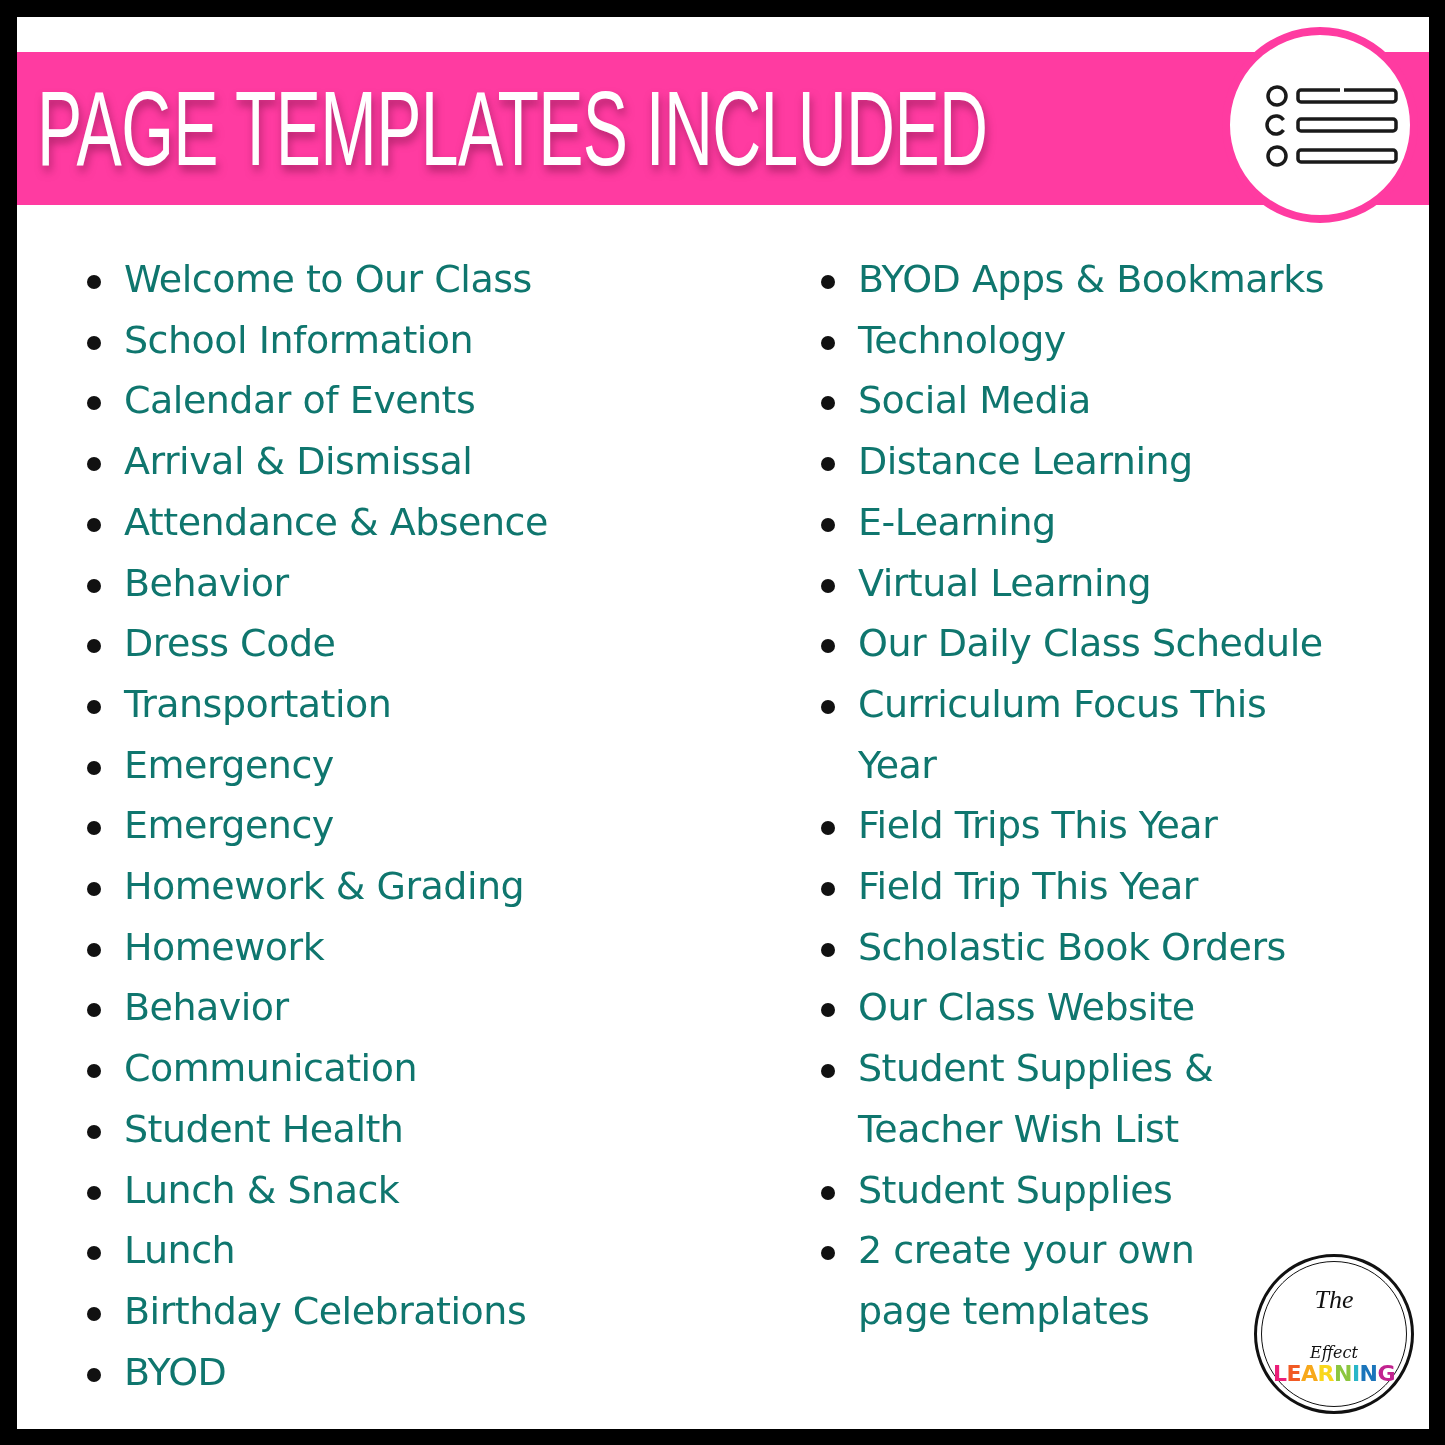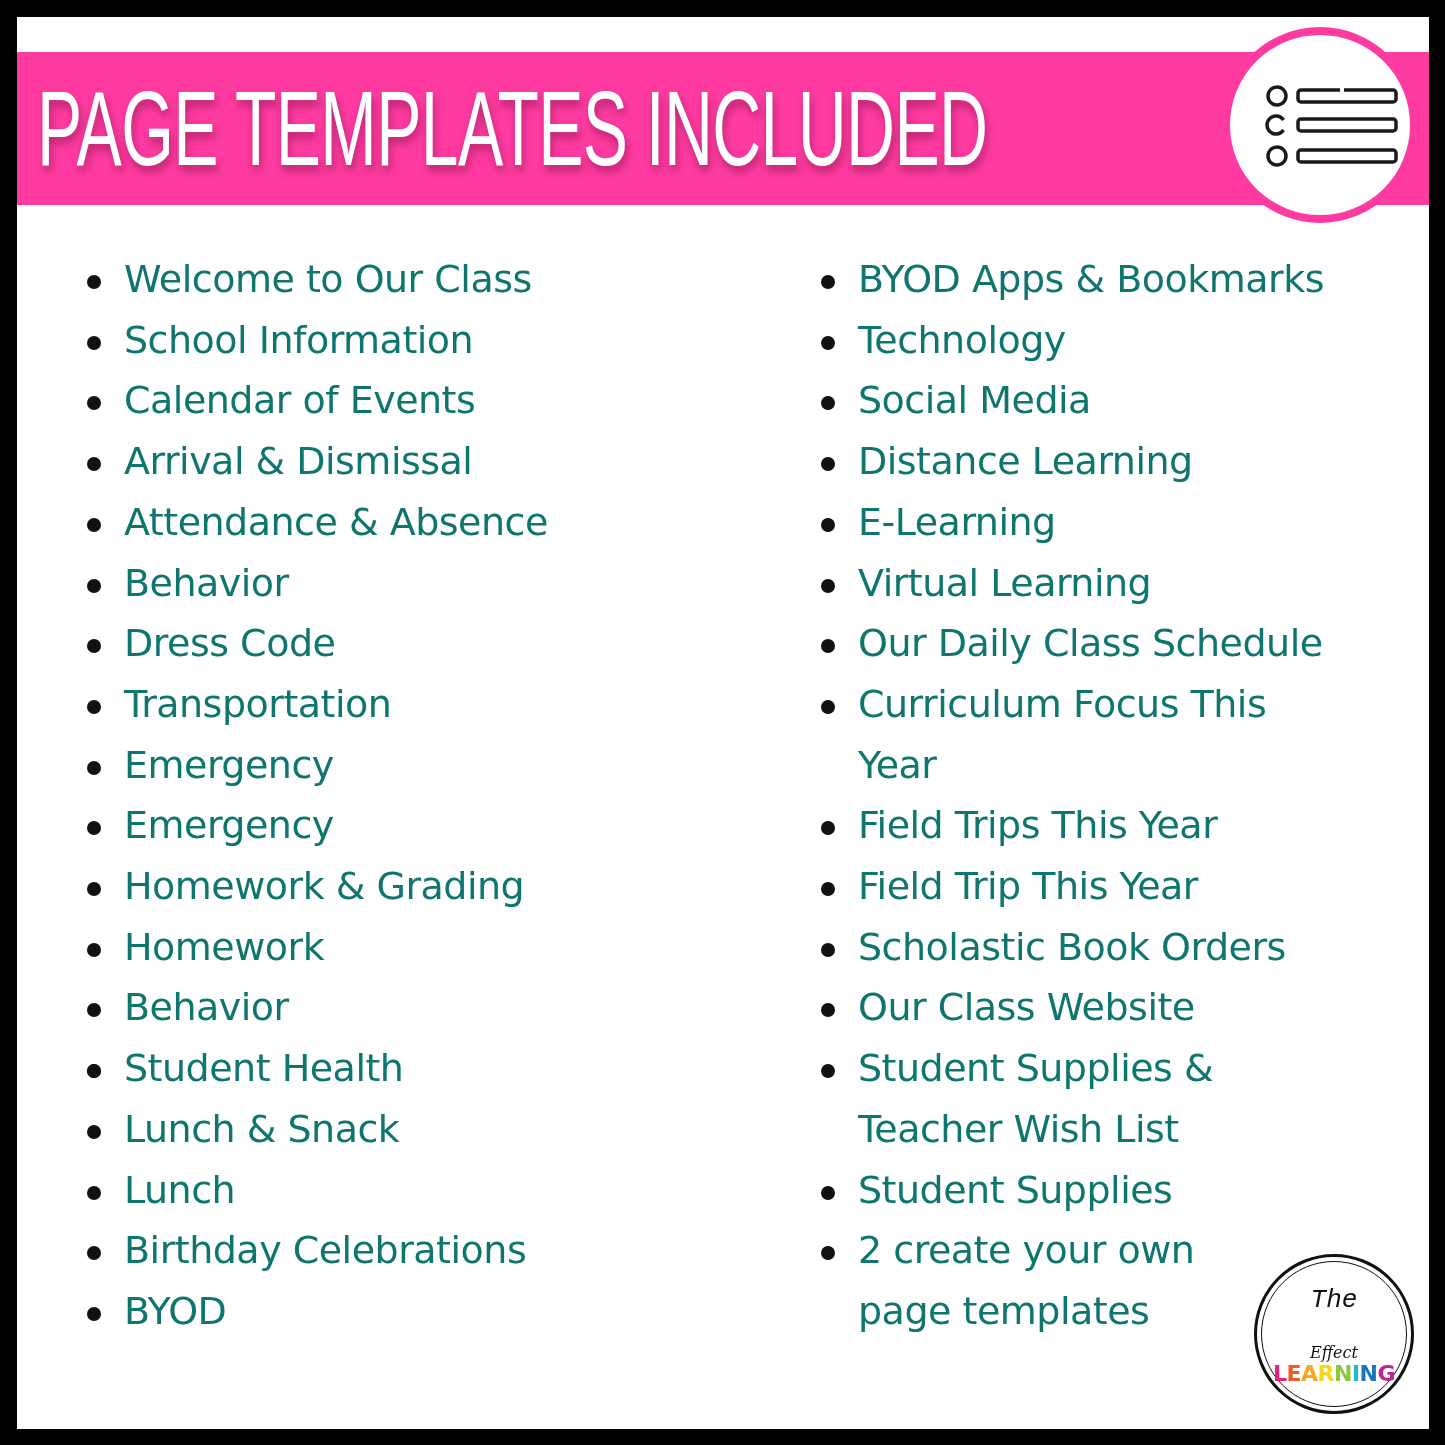--- a/index.html
+++ b/index.html
@@ -85,21 +85,21 @@
   }
   .logo-inner {
     position: absolute;
     left: 4px; top: 4px; right: 4px; bottom: 4px;
     border-radius: 50%;
     border: 1.5px solid #111111;
   }
   .logo-the {
     position: absolute; left: 0; right: 0; top: 28px;
     text-align: center;
-    font-family: Liberation Mono, monospace;
+    font-family: Liberation Serif, serif;
     font-style: italic;
     font-size: 26px;
     color: #111;
   }
   .logo-learning {
     position: absolute; left: 0; right: 0; top: 60px;
     text-align: center;
     font-family: "DejaVu Sans", sans-serif;
     font-weight: bold;
     font-size: 22px;
@@ -143,21 +143,21 @@
       <li class="item"><span class="bullet"></span><span>Arrival &amp; Dismissal</span></li>
       <li class="item"><span class="bullet"></span><span>Attendance &amp; Absence</span></li>
       <li class="item"><span class="bullet"></span><span>Behavior</span></li>
       <li class="item"><span class="bullet"></span><span>Dress Code</span></li>
       <li class="item"><span class="bullet"></span><span>Transportation</span></li>
       <li class="item"><span class="bullet"></span><span>Emergency</span></li>
       <li class="item"><span class="bullet"></span><span>Emergency</span></li>
       <li class="item"><span class="bullet"></span><span>Homework &amp; Grading</span></li>
       <li class="item"><span class="bullet"></span><span>Homework</span></li>
       <li class="item"><span class="bullet"></span><span>Behavior</span></li>
-      <li class="item"><span class="bullet"></span></li>
+      <li class="item"><span class="bullet"></span><span>Communication</span></li>
       <li class="item"><span class="bullet"></span><span>Student Health</span></li>
       <li class="item"><span class="bullet"></span><span>Lunch &amp; Snack</span></li>
       <li class="item"><span class="bullet"></span><span>Lunch</span></li>
       <li class="item"><span class="bullet"></span><span>Birthday Celebrations</span></li>
       <li class="item"><span class="bullet"></span><span>BYOD</span></li>
     </ul>
   <ul class="col right" id="list-right">
       <li class="item"><span class="bullet"></span><span>BYOD Apps &amp; Bookmarks</span></li>
       <li class="item"><span class="bullet"></span><span>Technology</span></li>
       <li class="item"><span class="bullet"></span><span>Social Media</span></li>

